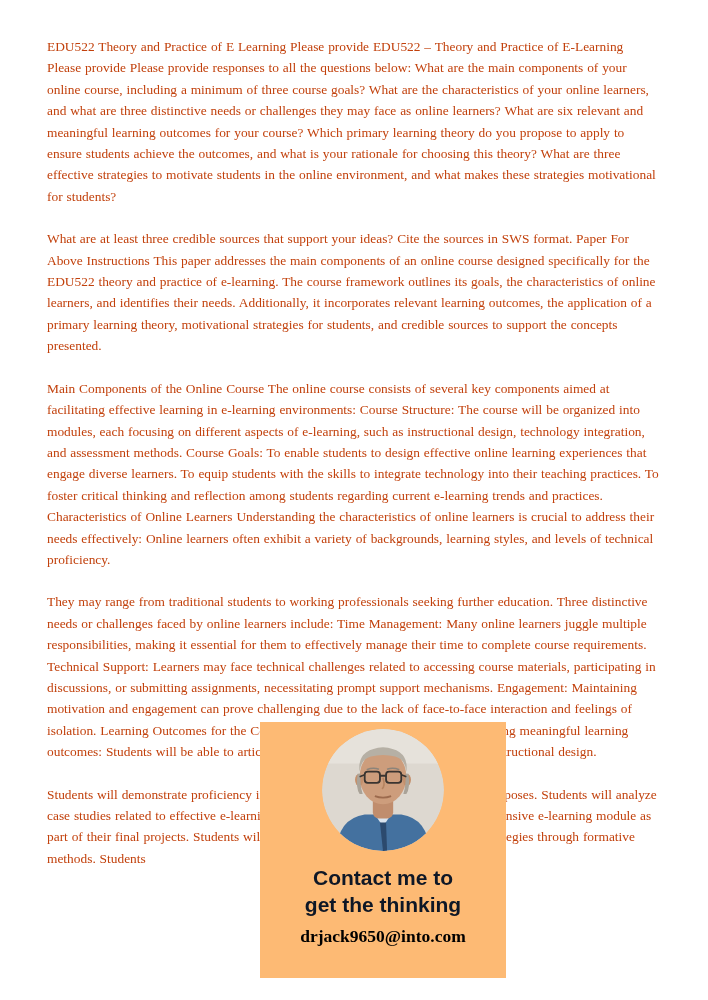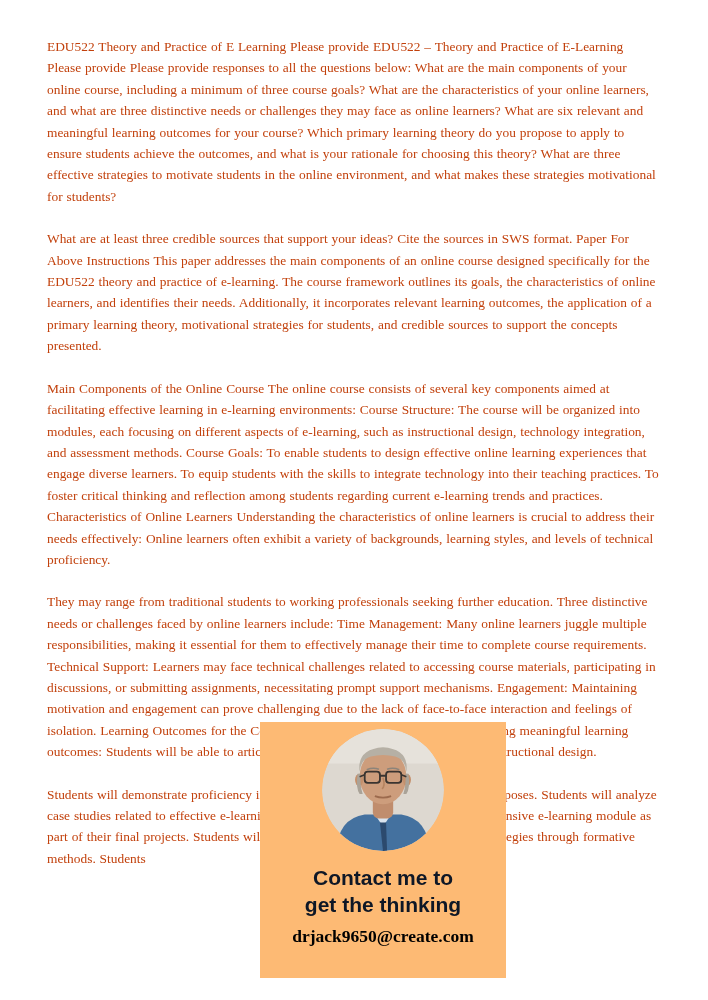--- a/index.html
+++ b/index.html
@@ -112,14 +112,14 @@
         <path d="M64 39.5 Q70 37.5 76 40" stroke="#8d847a" stroke-width="1.6" fill="none"></path>
         <path d="M60 48 Q62.5 56 59 59" stroke="#b5835f" stroke-width="1.6" fill="none"></path>
         <path d="M52 66 Q60 69 68 66" stroke="#9c6a4d" stroke-width="1.8" fill="none"></path>
       </g>
     </svg>
   </div>
   <div class="promo-headline">
     <div>Contact me to</div>
     <div>get the thinking</div>
   </div>
-  <div class="promo-email">drjack9650@create.com</div>
+  <div class="promo-email">drjack9650@into.com</div>
 </div>
 
 </body></html>

